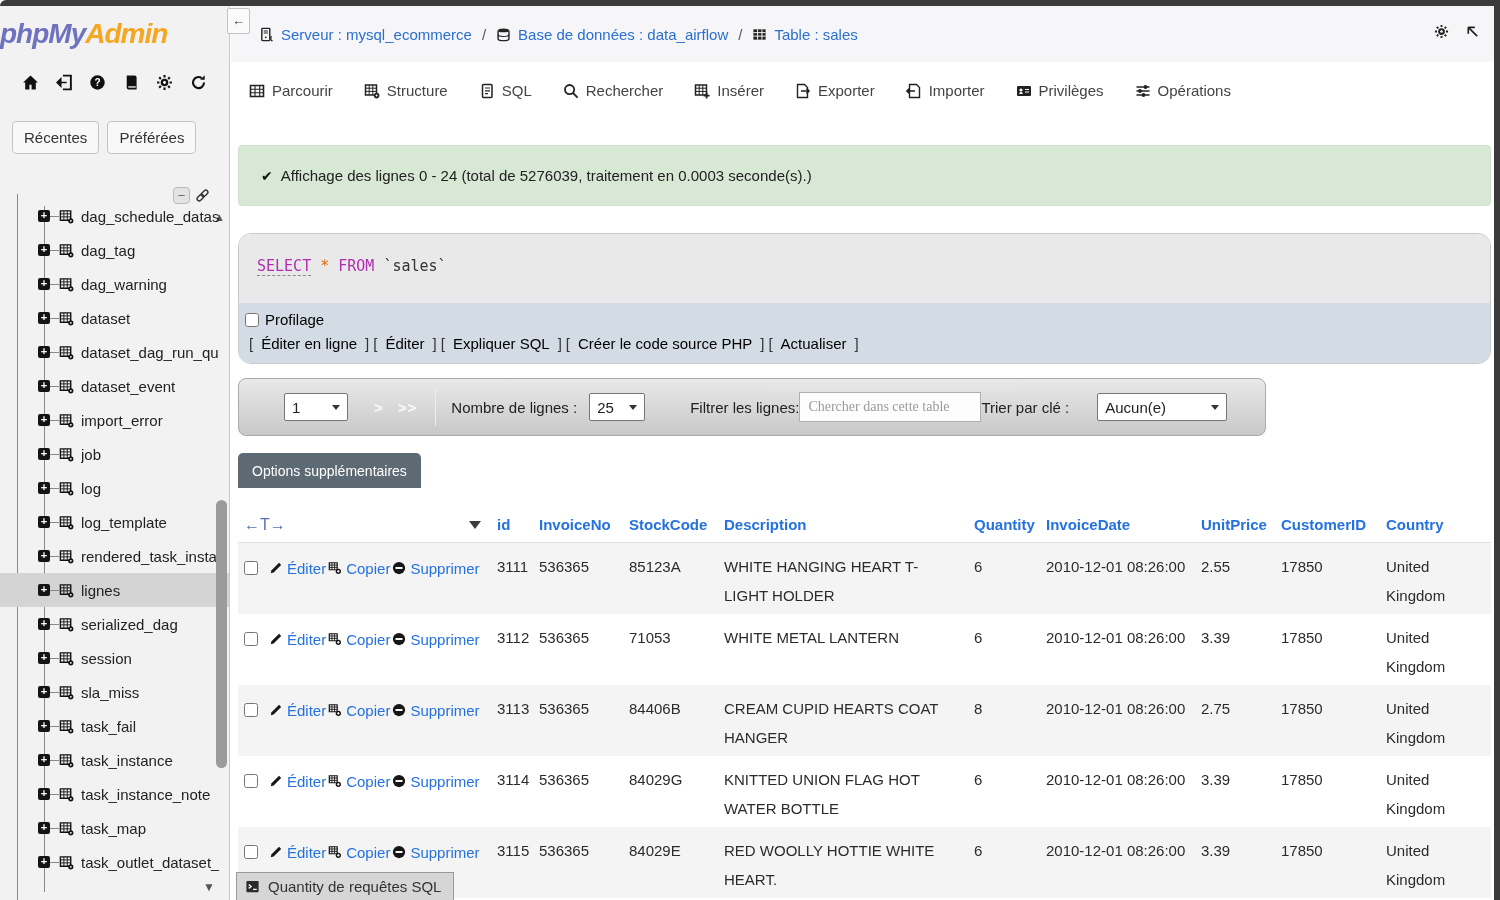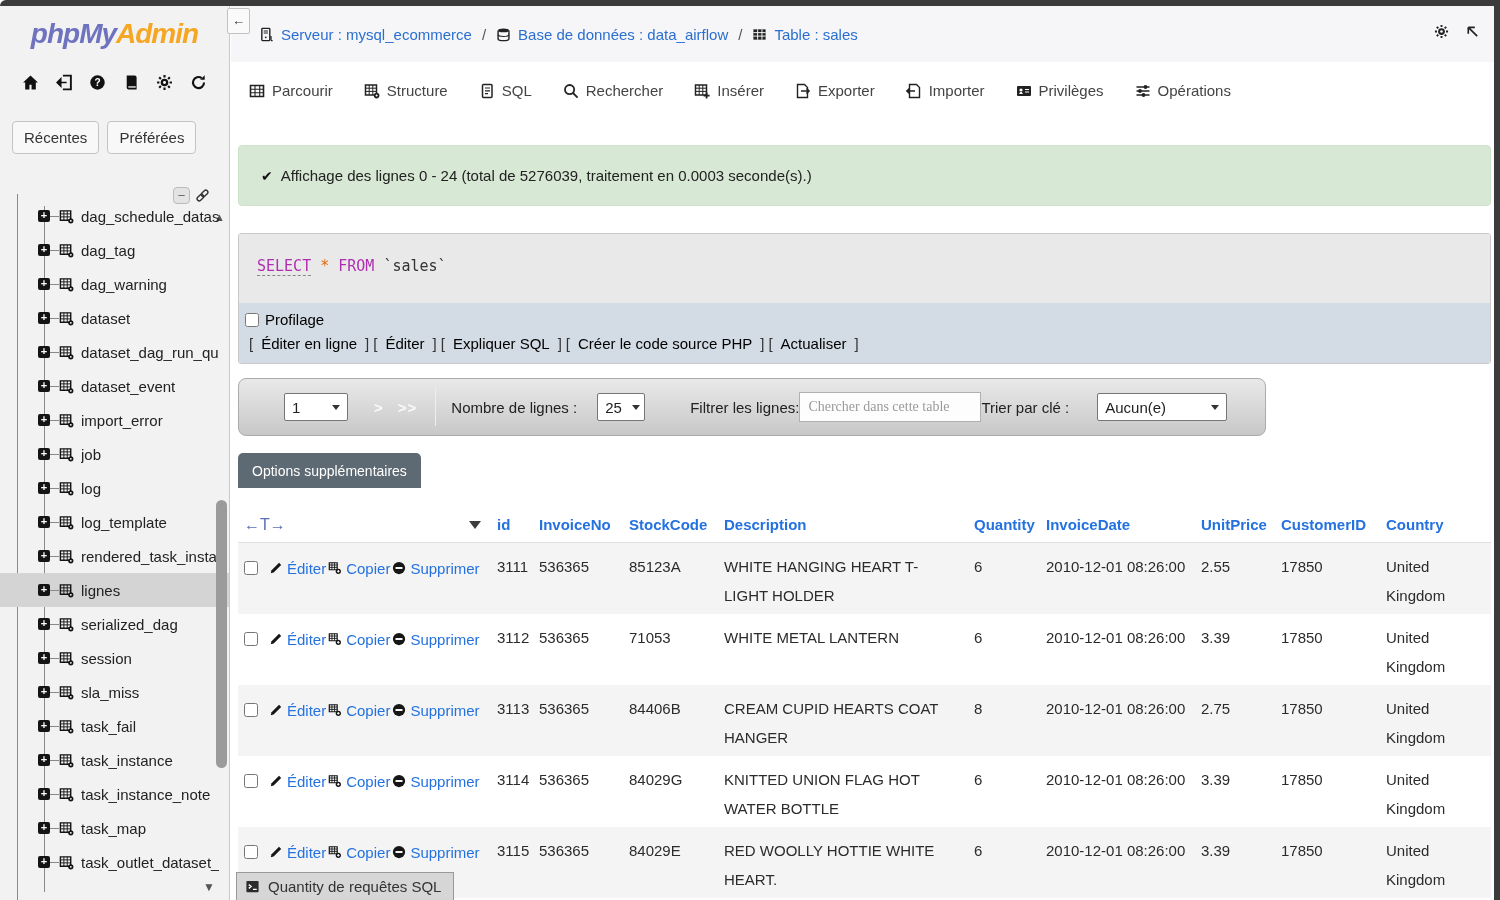--- a/index.html
+++ b/index.html
@@ -8,21 +8,21 @@
   #app { position:relative; width:1500px; height:900px; background:#fff; }
 
   
   .topstrip { position:absolute; left:0; top:0; width:1500px; height:6px; background:#3b3b3b; border-top-left-radius:8px; z-index:60; }
   .rightstrip { position:absolute; right:0; top:0; width:6px; height:900px; background:#3b3b3b; z-index:60; }
 
   svg.ic { width:15px; height:15px; flex:none; }
 
   
   .sidebar { position:absolute; left:0; top:6px; width:230px; height:894px; background:#f2f2f2; border-right:1px solid #c9c9c9; overflow:hidden; }
-  .logo { text-align:center; padding-top:12px; font-size:28px; font-weight:bold; font-style:italic; letter-spacing:-1px; }
+  .logo { text-align:left; padding-top:12px; font-size:28px; font-weight:bold; font-style:italic; letter-spacing:-1px; }
   .logo .lp { color:#6e72bf; } .logo .la { color:#f5a623; }
   .side-icons { display:flex; justify-content:space-between; padding:0 22px; margin-top:24px; color:#111; }
   .side-icons svg { width:17px; height:17px; cursor:pointer; }
   .panel-tabs { display:flex; gap:8px; padding:0 12px; margin-top:30px; }
   .ptab { background:#f8f8f8; border:1px solid #c4c4c4; border-radius:4px; padding:7px 11px; font-size:15px; color:#333; cursor:pointer; }
   .tree { position:absolute; left:0; top:178px; right:0; bottom:0; }
   .tree-controls { position:absolute; left:173px; top:3px; display:flex; gap:5px; align-items:center; z-index:5; }
   .minusbox { width:17px; height:17px; background:#e3e3e3; border:1px solid #bbb; border-radius:4px; color:#666; font-size:13px; line-height:15px; text-align:center; }
   .minusbox::before { content:"−"; }
   .tree-link-icon { width:15px; height:15px; color:#333; }
@@ -54,21 +54,21 @@
 
   .tabs { position:absolute; left:16px; top:70px; display:flex; gap:27px; align-items:center; }
   .tab { display:flex; align-items:center; gap:7px; font-size:15px; color:#444; cursor:pointer; padding:6px 2px; }
   .tab svg { color:#222; width:16px; height:16px; }
 
   .content { position:absolute; left:0; top:120px; width:100%; height:774px; }
 
   .success { position:absolute; left:7px; top:19px; width:1253px; height:61px; background:#d7e8d4; border:1px solid #cfe2cb; border-radius:4px; display:flex; align-items:center; padding-left:22px; font-size:15px; color:#222; }
   .success .check { font-size:14px; margin-right:8px; color:#111; }
 
-  .sqlbox { position:absolute; left:7px; top:107px; width:1253px; height:131px; border:1px solid #c9c9c9; border-radius:3px; overflow:hidden; }
+  .sqlbox { position:absolute; left:7px; top:107px; width:1253px; height:131px; border:1px solid #c9c9c9; border-radius:13px; overflow:hidden; }
   .sqlquery { height:69px; background:#e9e9e9; font-family:"DejaVu Sans Mono", monospace; font-size:15px; padding:23px 0 0 18px; }
   .kw { color:#b02fb0; }
   .kw.dashed { border-bottom:1px dashed #888; }
   .star { color:#e06c10; }
   .ident { color:#333; }
   .sqlfoot { height:62px; background:#d3dce4; padding:8px 2px 0 6px; }
   .profiling { display:flex; align-items:center; gap:6px; font-size:15px; color:#000; }
   .profiling input { width:14px; height:14px; }
   .sqllinks { margin-top:7px; padding-left:4px; font-size:15px; color:#333; display:flex; gap:4px; flex-wrap:nowrap; }
   .sqllink { color:#000000; cursor:pointer; margin:0 4px; }
@@ -555,21 +555,21 @@
 
       <div class="pagebar">
         <div class="sel" style="width:64px">
             <span>1</span>
             <span class="caret"></span>
           </div>
         <span class="pg-arrow" style="margin-left:26px">&gt;</span>
         <span class="pg-arrow" style="margin-left:14px">&gt;&gt;</span>
         <span class="vsep" style="margin-left:18px"></span>
         <span style="margin-left:15px">Nombre de lignes :</span>
-        <div class="sel" style="width:48px; margin-left:20px">
+        <div class="sel" style="width:56px; margin-left:12px">
             <span>25</span>
             <span class="caret"></span>
           </div>
         <span style="margin-left:45px">Filtrer les lignes:</span>
         <input class="filter-input" type="text" placeholder="Chercher dans cette table" style="">
         <span>Trier par clé :</span>
         <div class="sel" style="width:130px; margin-left:28px">
             <span>Aucun(e)</span>
             <span class="caret"></span>
           </div>

